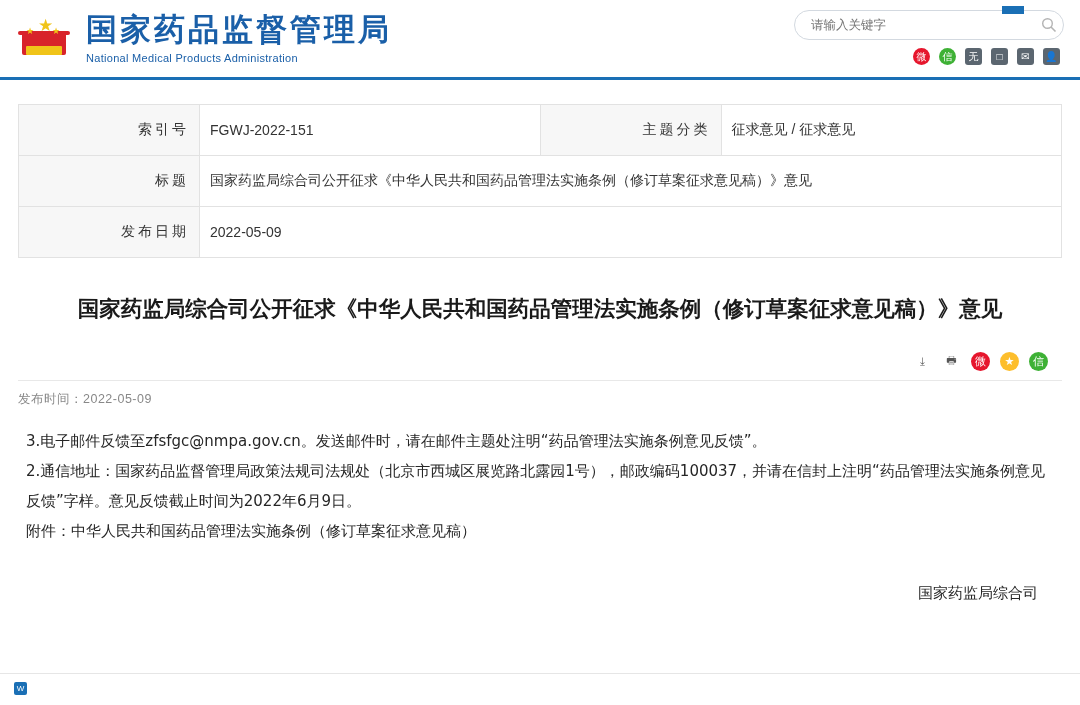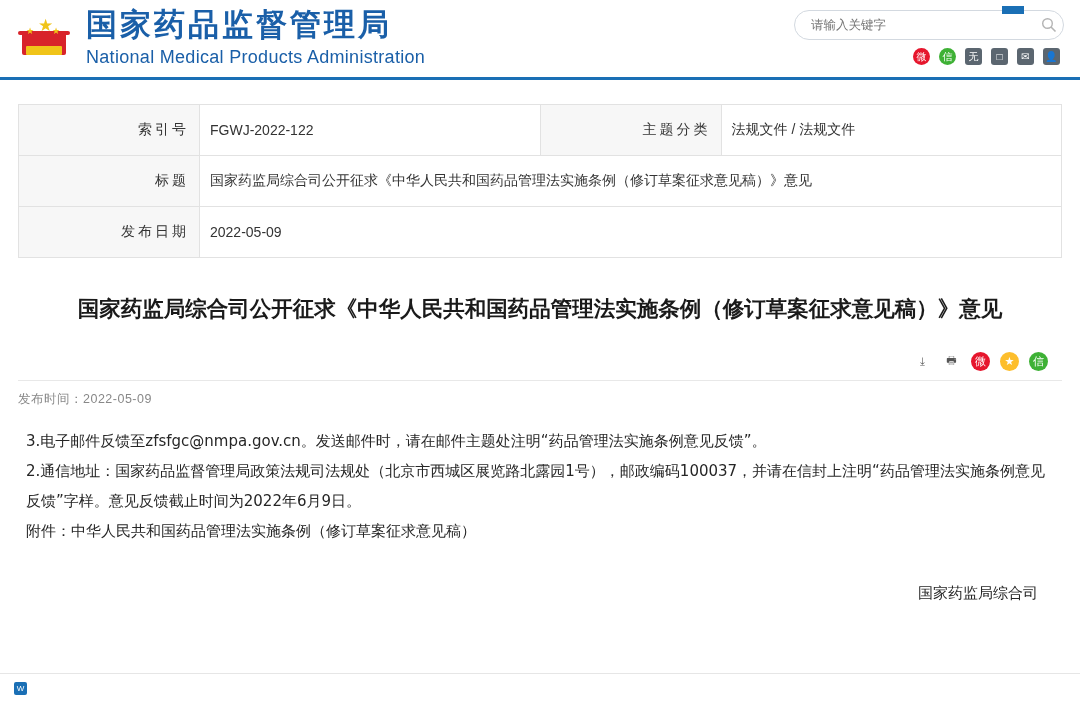--- a/index.html
+++ b/index.html
@@ -82,21 +82,21 @@
   }
   .title-cn {
     font-size: 31px;
     font-weight: bold;
     color: #1a5fa8;
     letter-spacing: 3px;
     line-height: 36px;
     font-family: Liberation Mono, monospace;
   }
   .title-en {
-    font-size: 18px;
+    font-size: 11px;
     color: #1a5fa8;
     letter-spacing: 0.3px;
     margin-top: 2px;
   }
 
   
   .header-right {
     position: absolute;
     right: 16px;
     top: 10px;
@@ -315,23 +315,23 @@
     </div>
   </div>
 </div>
 
 <div class="container">
 
   <table class="meta">
     <tbody>
         <tr>
       <td class="label">索引号</td>
-      <td class="val">FGWJ-2022-122</td>
+      <td class="val">FGWJ-2022-151</td>
       <td class="label">主题分类</td>
-      <td class="val">法规文件 / 法规文件</td>
+      <td class="val">征求意见 / 征求意见</td>
     </tr>
     <tr>
       <td class="label">标题</td>
       <td class="val" colspan="3">国家药监局综合司公开征求《中华人民共和国药品管理法实施条例（修订草案征求意见稿）》意见</td>
     </tr>
     <tr>
       <td class="label">发布日期</td>
       <td class="val" colspan="3">2022-05-09</td>
     </tr>
   </tbody>

